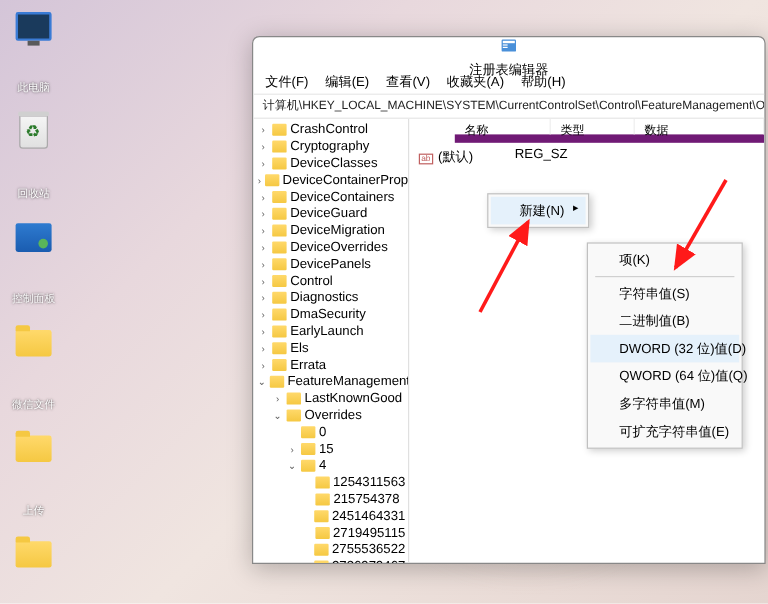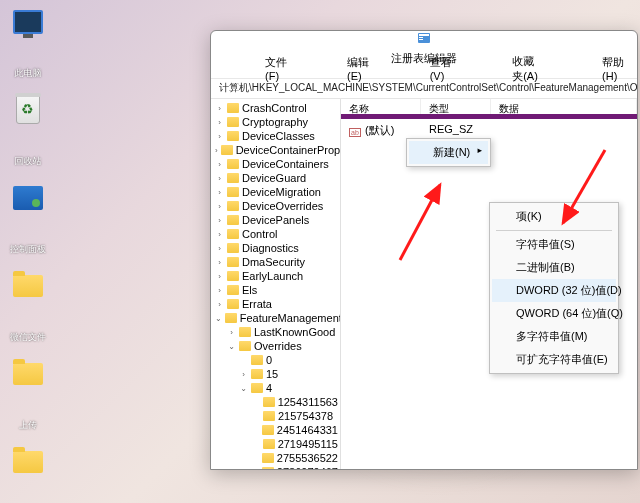--- a/index.html
+++ b/index.html
@@ -16,42 +16,42 @@
 .bin-icon::after{content:'♻';position:absolute;top:4px;left:4px;color:#2a7a2a;font-size:14px;}
 .ctrl-icon{width:30px;height:24px;background:linear-gradient(#2e7bd0,#1a5cb0);border-radius:2px;position:relative;}
 .ctrl-icon::after{content:'';position:absolute;right:3px;bottom:3px;width:8px;height:8px;border-radius:50%;background:#5ab55a;}
 .folder-icon{width:30px;height:22px;background:linear-gradient(#ffd96b,#f5c842);border-radius:2px;position:relative;}
 .folder-icon::before{content:'';position:absolute;top:-4px;left:0;width:12px;height:5px;background:#f5c842;border-radius:2px 2px 0 0;}
 .window{position:absolute;top:30px;left:210px;width:428px;height:440px;background:#fff;border:1px solid #888;border-radius:6px 6px 0 0;box-shadow:0 4px 20px rgba(0,0,0,.25);overflow:hidden;display:flex;flex-direction:column;}
 .titlebar{height:28px;display:flex;align-items:center;padding:0 8px;gap:6px;flex-direction:column;}
 .titlebar-icon{width:14px;height:14px;}
 .titlebar-title{flex:1;font-size:11px;}
 .menubar{height:20px;display:flex;align-items:center;padding:0 4px;gap:2px;border-bottom:1px solid #e8e8e8;}
-.menu-item{padding:2px 6px;cursor:pointer;margin-left:44px;}
+.menu-item{padding:2px 6px;cursor:pointer;}
 .addressbar{height:20px;padding:2px 8px;font-size:10px;color:#222;border-bottom:1px solid #e5e5e5;white-space:nowrap;overflow:hidden;}
 .content{flex:1;display:flex;overflow:hidden;}
 .tree-pane{width:130px;border-right:1px solid #e0e0e0;overflow:auto;padding:2px 0 2px 2px;}
 .tree-node{display:flex;align-items:center;gap:3px;padding:1px 2px;cursor:pointer;white-space:nowrap;font-size:10px;}
 .chev{width:9px;height:9px;display:inline-flex;align-items:center;justify-content:center;color:#666;font-size:8px;}
 .tfolder{width:12px;height:10px;background:linear-gradient(#ffd96b,#f5c842);border-radius:1px;flex-shrink:0;}
 .ind1{padding-left:14px;}.ind2{padding-left:26px;}.ind3{padding-left:38px;}
 .list-pane{flex:1;display:flex;flex-direction:column;position:relative;}
-.list-header{display:flex;height:20px;border-bottom:5px solid #701a75;}
+.list-header{display:flex;height:20px;border-bottom:7px solid #701a75;margin-left:38px;}
 .list-header>div{padding:3px 8px;font-size:10px;border-right:1px solid #eee;}
 .col-name{width:80px;}.col-type{width:70px;}.col-data{flex:1;}
 .list-row{display:flex;padding:2px 0;font-size:10px;}
 .list-row>div{padding:2px 8px;}
 .stricon{width:12px;height:12px;display:inline-block;margin-right:4px;vertical-align:middle;}
 .stricon::before{content:'ab';font-size:7px;background:#fff;border:1px solid #c06060;color:#c06060;padding:0 1px;}
 .ctx-menu{position:absolute;background:#f9f9f9;border:1px solid #c0c0c0;box-shadow:2px 2px 6px rgba(0,0,0,.2);padding:2px;z-index:10;}
 .ctx-item{padding:4px 20px 4px 24px;font-size:11px;cursor:pointer;white-space:nowrap;position:relative;}
 .ctx-item:hover,.ctx-item.hov{background:#e5f1fb;}
 .ctx-item.has-sub::after{content:'▸';position:absolute;right:6px;top:4px;font-size:9px;}
 .ctx-sep{height:1px;background:#d0d0d0;margin:2px 4px;}
-.menu1{top:39px;left:65px;width:85px;}
+.menu1{top:62px;left:65px;width:85px;}
 .menu2{top:70px;left:148px;width:130px;margin-top:33px;}
 .arrow{position:absolute;z-index:20;pointer-events:none;}
 .arrow svg{overflow:visible;}
 </style>
 </head>
 <body>
 
 <div class="wallpaper-swirl"></div>
 
 <div class="desktop-icons">

